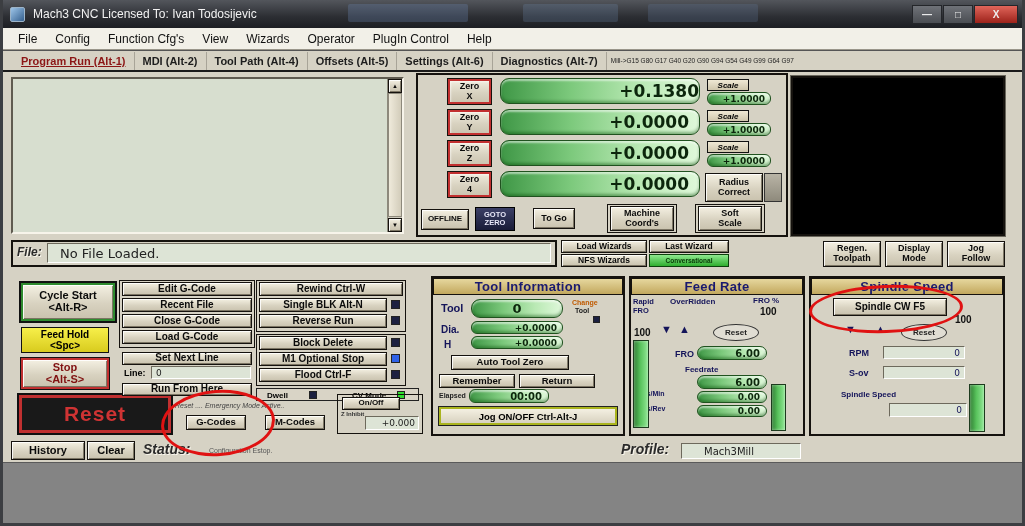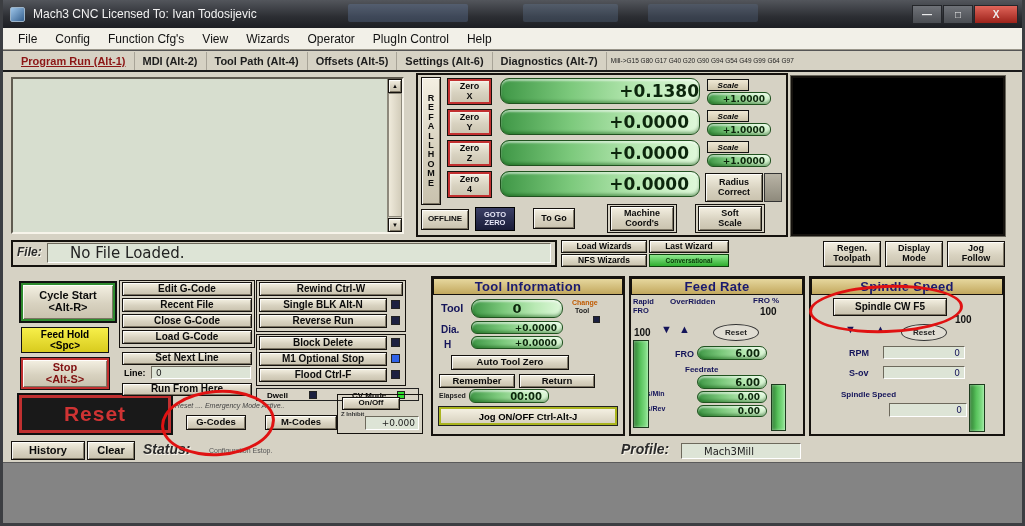--- a/index.html
+++ b/index.html
@@ -90,21 +90,20 @@
 
   <div class="abs" style="left:8px;top:77px;width:393px;height:157px;background:#d7decf;border:2px solid;border-color:#5f5b50 #f7f4ea #f7f4ea #5f5b50">
     <div style="position:absolute;right:0;top:0;width:15px;height:100%;background:#cdc9bc;border-left:1px solid #8d897c">
       <div class="btn" style="position:absolute;top:0;left:0;width:14px;height:14px;font-size:6px">▲</div>
       <div class="btn" style="position:absolute;bottom:0;left:0;width:14px;height:14px;font-size:6px">▼</div>
       <div style="position:absolute;top:14px;left:0;width:14px;height:124px;background:linear-gradient(90deg,#efeadb,#d2ccba);border:1px solid #8d897c"></div>
     </div>
   </div>
 
   <div class="abs frame" style="left:413px;top:73px;width:372px;height:164px"></div>
-  <div class="abs btn vtext" style="left:418px;top:77px;width:20px;height:128px;font-size:9px;padding:3px 5px">REF ALL HOME</div>
 
   <div class="abs btn" style="left:444px;top:78px;width:45px;height:27px;font-size:9px;box-shadow:inset 0 0 0 2px #c23030,inset 3px 3px 2px rgba(255,255,255,.6)">Zero
 X</div>
   <div class="abs btn" style="left:444px;top:109px;width:45px;height:27px;font-size:9px;box-shadow:inset 0 0 0 2px #c23030,inset 3px 3px 2px rgba(255,255,255,.6)">Zero
 Y</div>
   <div class="abs btn" style="left:444px;top:140px;width:45px;height:27px;font-size:9px;box-shadow:inset 0 0 0 2px #c23030,inset 3px 3px 2px rgba(255,255,255,.6)">Zero
 Z</div>
   <div class="abs btn" style="left:444px;top:171px;width:45px;height:27px;font-size:9px;box-shadow:inset 0 0 0 2px #c23030,inset 3px 3px 2px rgba(255,255,255,.6)">Zero
 4</div>
 
@@ -132,21 +131,21 @@
   <div class="abs btn" style="left:607px;top:206px;width:64px;height:25px;font-size:9px">Machine
 Coord's</div>
   <div class="abs frame1" style="left:692px;top:204px;width:70px;height:29px"></div>
   <div class="abs btn" style="left:695px;top:206px;width:64px;height:25px;font-size:9px">Soft
 Scale</div>
 
   <div class="abs" style="left:788px;top:76px;width:214px;height:160px;background:#000;border:2px solid #15120e;box-shadow:0 0 0 1px #6a675c"></div>
 
   <div class="abs frame" style="left:8px;top:240px;width:546px;height:27px"></div>
   <span class="abs emboss" style="left:14px;top:245px;font-size:12px">File:</span>
-  <div class="abs inset" style="left:44px;top:243px;width:504px;height:20px;font-size:15px;padding-left:22px">No File Loaded.</div>
+  <div class="abs inset" style="left:44px;top:243px;width:504px;height:20px;font-size:13px;padding-left:12px">No File Loaded.</div>
 
   <div class="abs btn" style="left:558px;top:240px;width:86px;height:13px;font-size:8.5px">Load Wizards</div>
   <div class="abs btn" style="left:558px;top:254px;width:86px;height:13px;font-size:8.5px">NFS Wizards</div>
   <div class="abs btn" style="left:646px;top:240px;width:80px;height:13px;font-size:8.5px">Last Wizard</div>
   <div class="abs" style="left:646px;top:254px;width:80px;height:13px;background:linear-gradient(180deg,#8fe98f,#2fae2f);border:1px solid #0c410c;color:#073807;font-size:6.5px;font-weight:bold;display:flex;align-items:center;justify-content:center">Conversational</div>
 
   <div class="abs btn" style="left:820px;top:241px;width:58px;height:26px;font-size:9px">Regen.
 Toolpath</div>
   <div class="abs btn" style="left:882px;top:241px;width:58px;height:26px;font-size:9px">Display
 Mode</div>
@@ -194,21 +193,21 @@
   </div>
 
   <span class="abs" style="left:172px;top:402px;width:160px;font-size:7px;font-style:italic;color:#444">Reset .... Emergency Mode Active..</span>
 
   <div class="abs frame1" style="left:334px;top:394px;width:86px;height:40px"></div>
   <div class="abs btn" style="left:339px;top:397px;width:58px;height:13px;font-size:8px">On/Off</div>
   <span class="abs" style="left:338px;top:411px;font-size:6px;color:#333;font-weight:bold">Z Inhibit</span>
   <div class="abs inset" style="left:362px;top:416px;width:54px;height:14px;font-size:9px;justify-content:flex-end;padding-right:3px">+0.000</div>
 
   <div class="abs btn" style="left:183px;top:415px;width:60px;height:15px;font-size:9.5px">G-Codes</div>
-  <div class="abs btn" style="left:262px;top:415px;width:72px;height:15px;font-size:9.5px">M-Codes</div>
+  <div class="abs btn" style="left:262px;top:415px;width:60px;height:15px;font-size:9.5px">M-Codes</div>
 
   <div class="abs frame" style="left:428px;top:276px;width:194px;height:160px"></div>
   <div class="abs hdr" style="left:430px;top:278px;width:190px;height:17px">Tool Information</div>
   <span class="abs lblnavy" style="left:438px;top:302px;font-size:11px">Tool</span>
   <div class="abs dro center" style="left:468px;top:299px;width:92px;height:19px;font-size:13px">0</div>
   <span class="abs" style="left:569px;top:299px;font-size:7px;font-weight:bold;color:#c05a00">Change</span>
   <span class="abs" style="left:572px;top:307px;font-size:7px;font-weight:bold;color:#222">Tool</span>
   <div class="abs led" style="left:590px;top:316px;width:7px;height:7px;background:#1c2040"></div>
   <span class="abs lblnavy" style="left:438px;top:324px;font-size:10px">Dia.</span>
   <div class="abs dro" style="left:468px;top:321px;width:92px;height:13px;font-size:9px;border-radius:6px;padding-right:5px">+0.0000</div>

